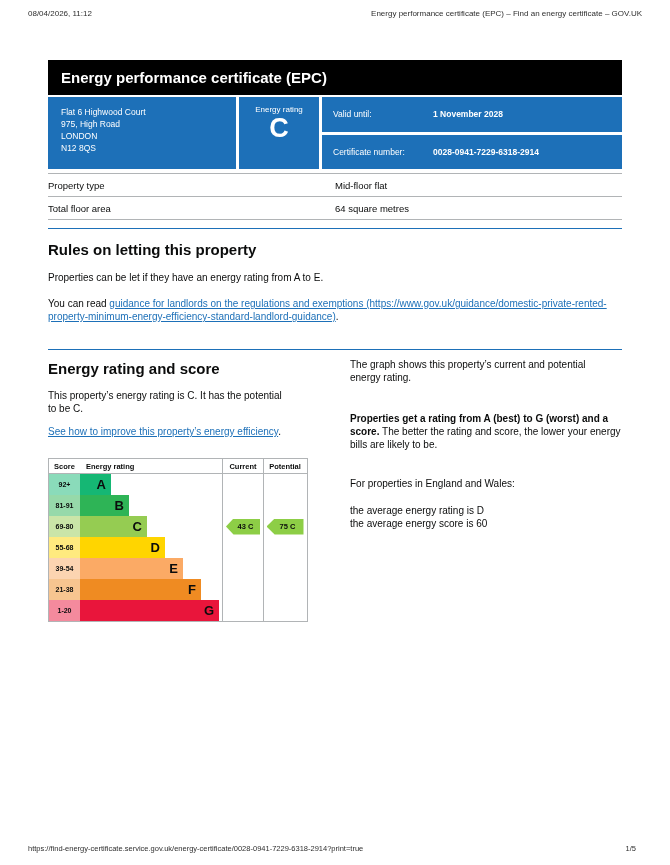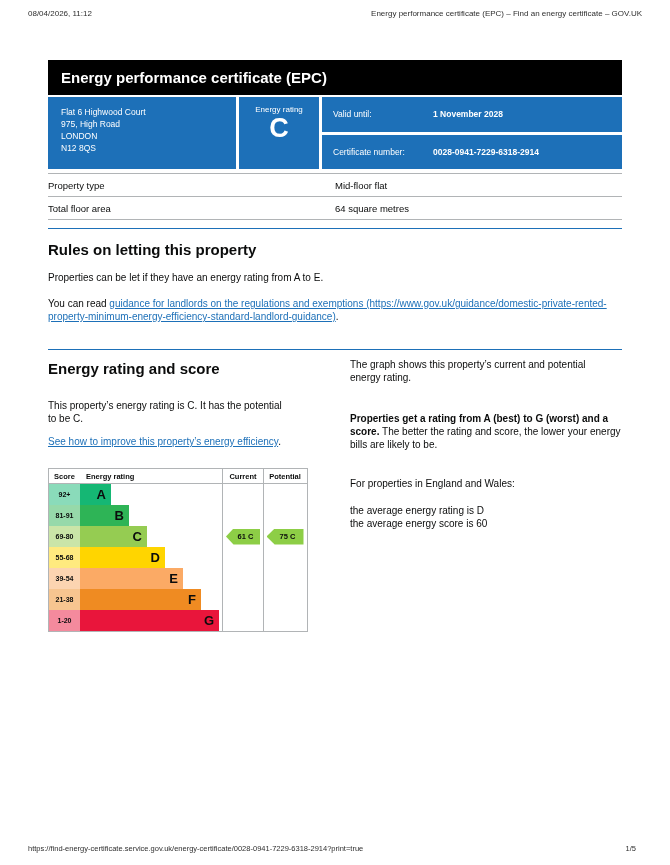--- a/index.html
+++ b/index.html
@@ -42,21 +42,21 @@
   .divider { border:none; border-top:1px solid #1d70b8; margin:8px 0 0 0; }
   .divider.second { margin-top:26px; }
 
   h2 { font-size:15px; margin:12px 0 0 0; }
   p { font-size:10px; line-height:1.3; margin:13px 0 0 0; }
   a { color:#1d70b8; }
 
   .two-col { display:flex; gap:40px; margin-top:6px; }
   .col-left { width:262px; }
   .col-left h2 { margin-top:4px; }
-  .col-left p { max-width:240px; margin-top:22px; }
+  .col-left p { max-width:240px; margin-top:12px; }
   .col-left .improve { margin-top:10px; }
   .col-right { width:272px; }
   .col-right p.first { margin-top:2px; max-width:252px; }
   .col-right p.second { margin-top:28px; }
   .col-right p.third { margin-top:26px; }
   .col-right p.fourth { margin-top:14px; }
 
   
   .chart { margin-top:20px; width:260px; border:1px solid #b1b4b6; }
   .chart-row { display:flex; }
@@ -161,21 +161,21 @@
               </div>
               <div class="c-cur"></div>
               <div class="c-pot"></div>
             </div>
             <div class="chart-row band-row">
               <div class="c-score band-score" style="background: rgb(202, 229, 168);">69-80</div>
               <div class="c-rating band-rating">
                 <div class="band-bar" style="background: rgb(149, 204, 82); width: 67px;">C</div>
               </div>
               <div class="c-cur">
-                <div class="arrow cur" style="background: rgb(141, 206, 70);">61 C</div>
+                <div class="arrow cur" style="background: rgb(141, 206, 70);">43 C</div>
               </div>
               <div class="c-pot">
                 <div class="arrow pot" style="background: rgb(141, 206, 70);">75 C</div>
               </div>
             </div>
             <div class="chart-row band-row">
               <div class="c-score band-score" style="background: rgb(255, 234, 127);">55-68</div>
               <div class="c-rating band-rating">
                 <div class="band-bar" style="background: rgb(255, 213, 0); width: 85px;">D</div>
               </div>

